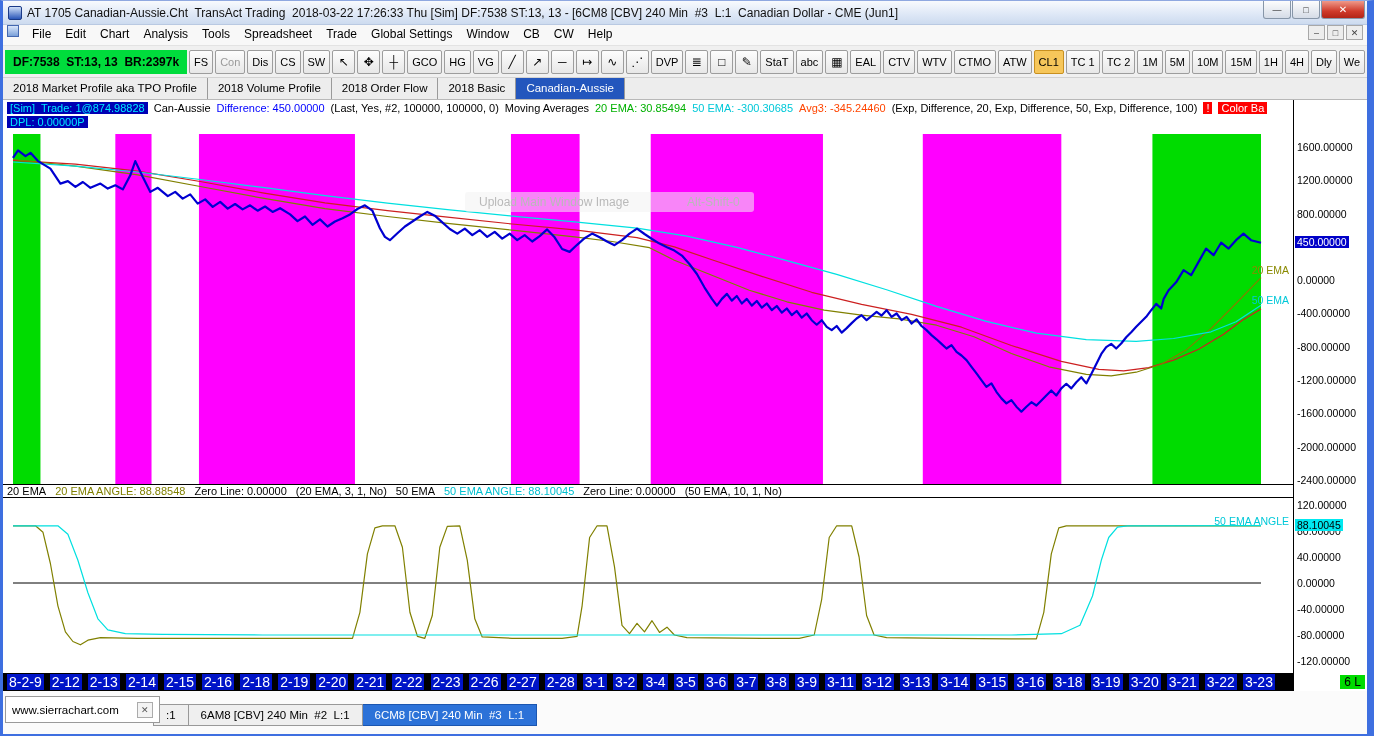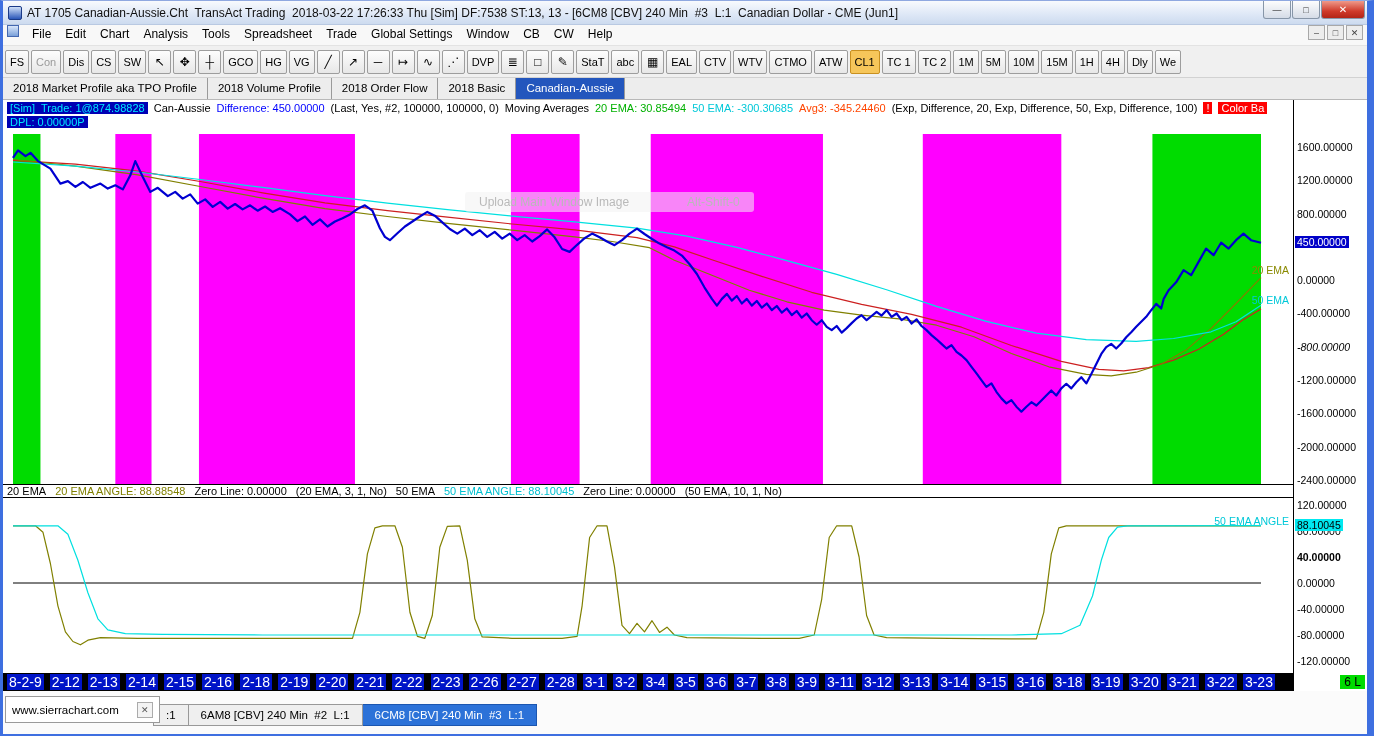--- a/index.html
+++ b/index.html
@@ -104,20 +104,21 @@
         <span class="menu-item">Help</span>
       </div>
     <div class="mdi-controls" id="mdi-controls">
         <span class="mdi-btn">–</span>
         <span class="mdi-btn">□</span>
         <span class="mdi-btn">✕</span>
       </div>
   </div>
 
   <div class="toolbar">
+    <div class="status-box">DF:7538  ST:13, 13  BR:2397k</div>
     <div id="toolbar-buttons">
         <button class="tbtn">FS</button>
         <button class="tbtn tdisabled">Con</button>
         <button class="tbtn">Dis</button>
         <button class="tbtn">CS</button>
         <button class="tbtn">SW</button>
         <button class="tbtn ticon">↖</button>
         <button class="tbtn ticon">✥</button>
         <button class="tbtn ticon">┼</button>
         <button class="tbtn">GCO</button>
@@ -230,29 +231,29 @@
     <div class="rlabel" style="color: rgb(138, 138, 0); top: 164.204px;">20 EMA</div>
         <div class="rlabel" style="color: rgb(0, 200, 216); top: 194.175px;">50 EMA</div>
         <div class="rlabel" style="color: rgb(0, 200, 216); top: 414.6px;">50 EMA ANGLE</div>
       </div>
     <div class="axis-col" id="axiscol">
         <div class="tick" style="top: 40.9876px;">1600.00000</div>
         <div class="tick" style="top: 74.2892px;">1200.00000</div>
         <div class="tick" style="top: 107.591px;">800.00000</div>
         <div class="tick" style="top: 174.194px;">0.00000</div>
         <div class="tick" style="top: 207.496px;">-400.00000</div>
-        <div class="tick" style="top: 240.797px; font-style: italic;">-800.00000</div>
+        <div class="tick" style="top: 240.797px;">-800.00000</div>
         <div class="tick" style="top: 274.099px;">-1200.00000</div>
         <div class="tick" style="top: 307.401px;">-1600.00000</div>
         <div class="tick" style="top: 340.702px;">-2000.00000</div>
         <div class="tick" style="top: 374.004px;">-2400.00000</div>
         <div class="tick chip-blue" style="top: 135.73px;">450.00000</div>
         <div class="tick" style="top: 399px;">120.00000</div>
         <div class="tick" style="top: 425px;">80.00000</div>
-        <div class="tick" style="top: 451px; font-weight: bold;">40.00000</div>
+        <div class="tick" style="top: 451px;">40.00000</div>
         <div class="tick" style="top: 477px;">0.00000</div>
         <div class="tick" style="top: 503px;">-40.00000</div>
         <div class="tick" style="top: 529px;">-80.00000</div>
         <div class="tick" style="top: 555px;">-120.00000</div>
         <div class="tick chip-cyan" style="top: 418.735px;">88.10045</div>
         <div class="glchip">6 L</div>
       </div>
   </div>
 
   <div class="bottom">

